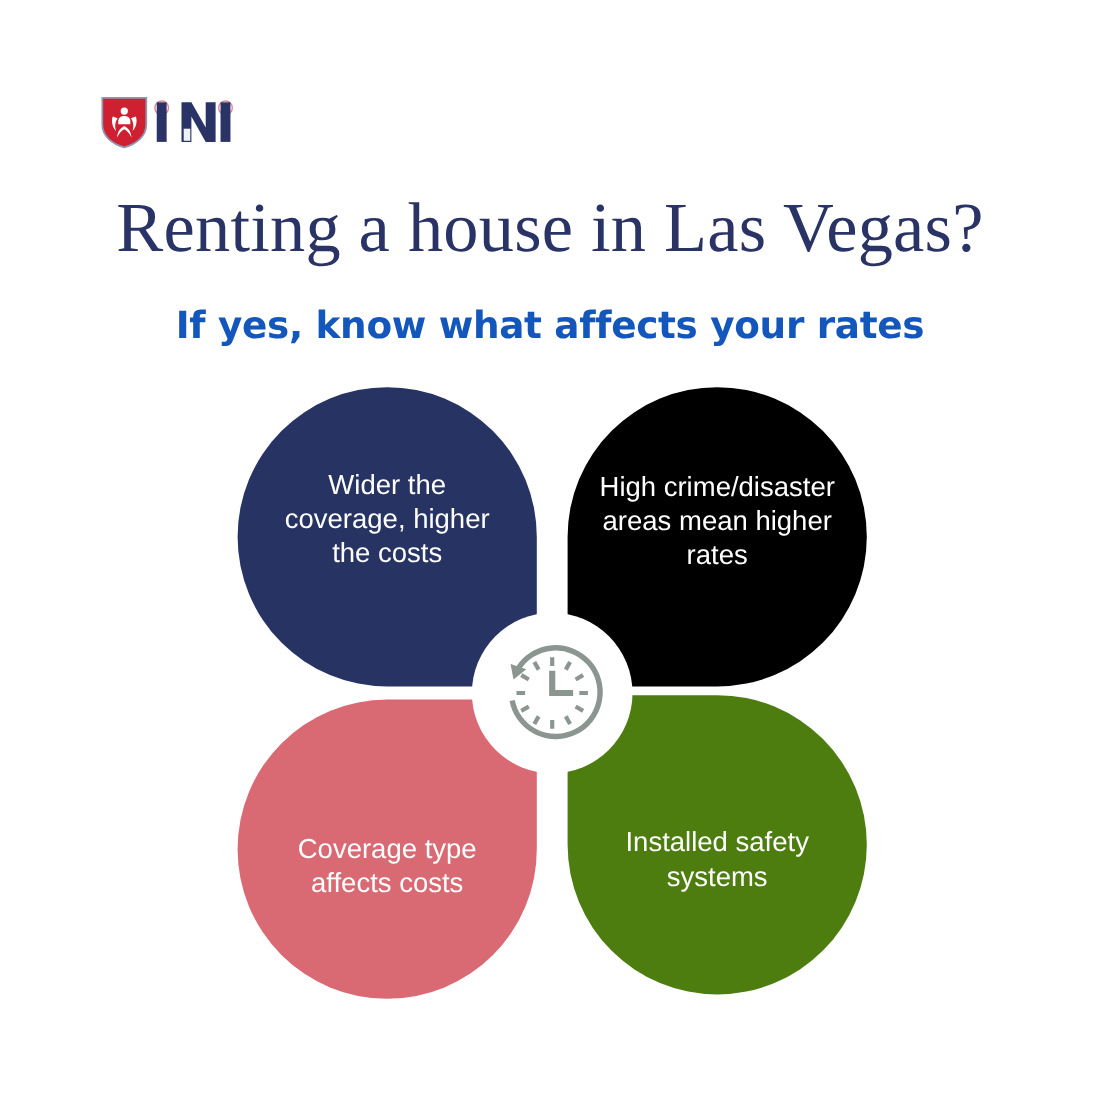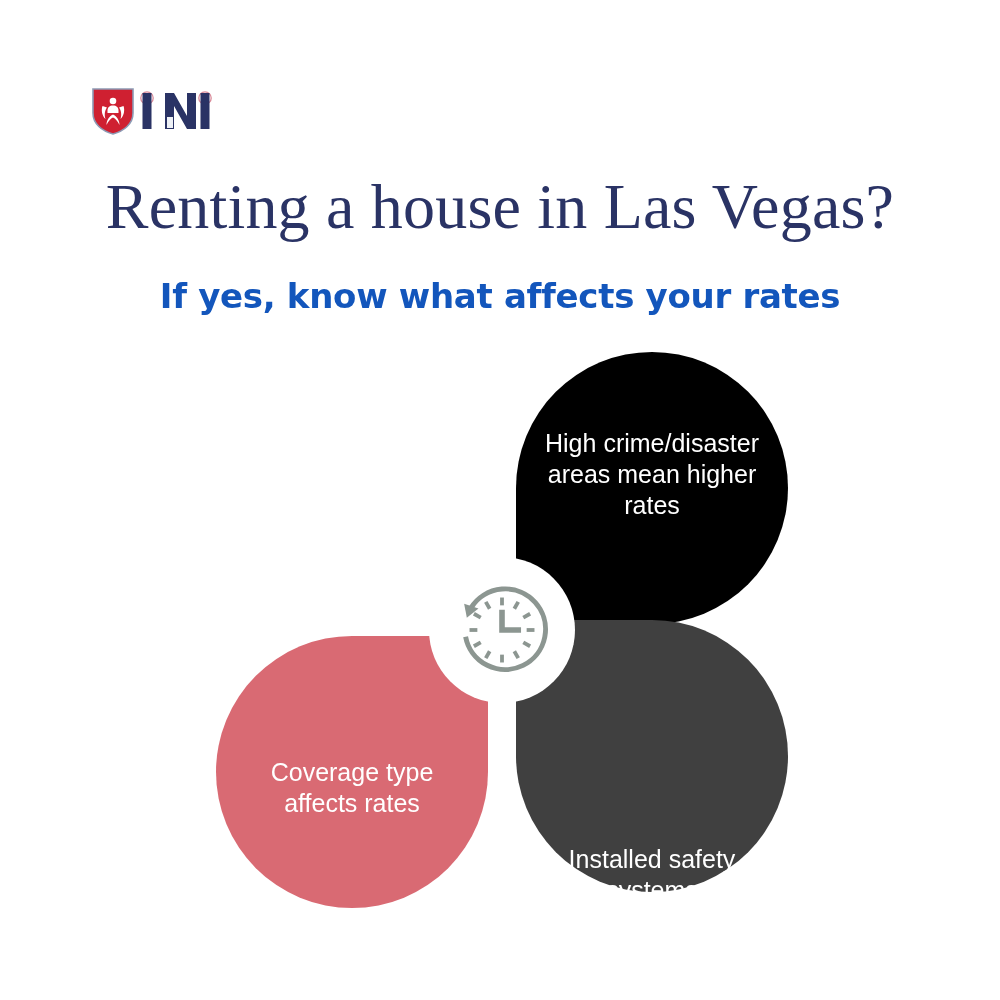--- a/index.html
+++ b/index.html
@@ -86,24 +86,23 @@
     right: 0; top: 0;
     background: #000000;
     border-radius: 50% 50% 50% 0;
   }
   .petal-bl {
     left: 0; bottom: 0;
     background: #d96a73;
     border-radius: 50% 0 50% 50%;
   }
   .petal-br {
-    right: 0; bottom: 16px;
-    background: #404040;
+    right: 0; bottom: 4px;
+    background: #4d7c0f;
     border-radius: 0 50% 50% 50%;
-    align-items: flex-end;
   }
   .petal-tl .petal-text { transform: translateY(-16px); }
   .petal-tr .petal-text { transform: translateY(-14px); }
   .petal-bl .petal-text { transform: translateY(16px); }
   .petal-br .petal-text { transform: translateY(14px); }
 
   
   .hub {
     position: absolute;
     left: 50%;
@@ -140,27 +139,30 @@
     <polygon points="27,7 36,7 49,30 49,7 58,7 58,43 49,43 36,20 36,43 27,43" fill="#2a3365"></polygon>
     <rect x="29" y="31" width="6" height="11" fill="#eef1f6"></rect>
   </svg>
 </div>
 
 <div class="title">Renting a house in Las Vegas?</div>
 <div class="subtitle">If yes, know what affects your rates</div>
 
 <div class="flower">
 
+  <div class="petal petal-tl">
+    <span class="petal-text">Wider the coverage, higher the costs</span>
+  </div>
 
   <div class="petal petal-tr">
     <span class="petal-text">High crime/disaster areas mean higher rates</span>
   </div>
 
   <div class="petal petal-bl">
-    <span class="petal-text">Coverage type affects rates</span>
+    <span class="petal-text">Coverage type affects costs</span>
   </div>
 
   <div class="petal petal-br">
     <span class="petal-text">Installed safety systems</span>
   </div>
 
   <div class="hub">
     <svg class="clock-icon" viewBox="0 0 100 100">
       <g stroke="#8c9691" fill="none" stroke-linecap="butt">
 

